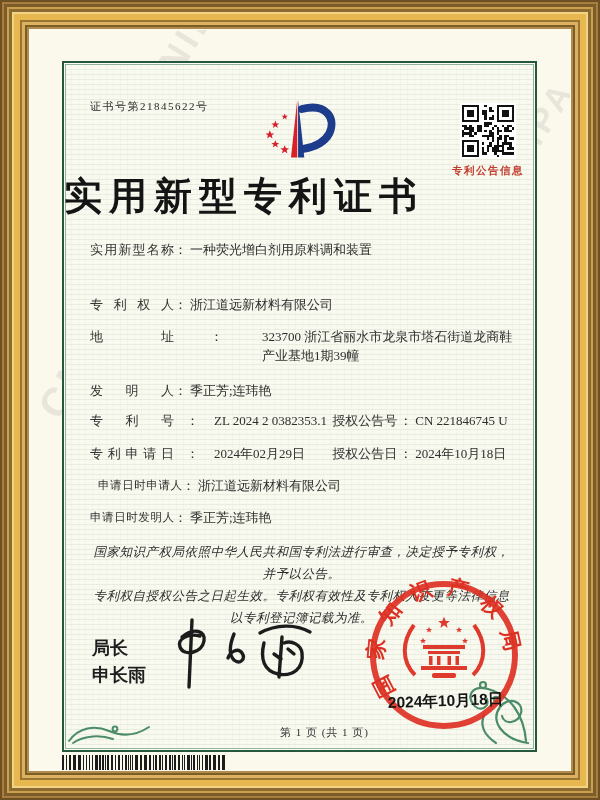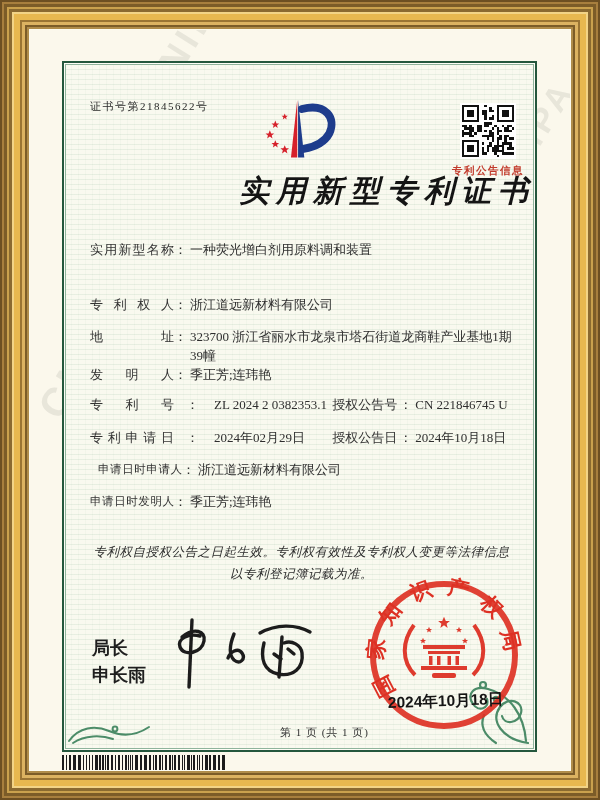--- a/index.html
+++ b/index.html
@@ -49,22 +49,22 @@
       #f9f9ef;
   }
   .cert-no{
     position:absolute;left:26px;top:36px;font-size:11px;color:#2a2a2a;letter-spacing:1.5px;
   }
   .logo{position:absolute;left:198px;top:22px;width:94px;height:88px;}
   .qr-wrap{position:absolute;left:386px;top:40px;width:76px;text-align:center;}
   .qr-wrap svg{display:block;margin:0 auto;background:#fff;padding:2px;}
   .qr-caption{font-size:10.5px;color:#c23b2c;letter-spacing:1.5px;margin-top:5px;font-weight:700;}
   .cert-title{
-    position:absolute;left:0;top:108px;width:100%;text-align:right;
-    font-size:30px;font-weight:700;color:#141414;letter-spacing:7px;font-style:italic;
+    position:absolute;left:0;top:108px;width:100%;text-align:left;
+    font-size:38px;font-weight:700;color:#141414;letter-spacing:7px;
   }
   
   #fields{position:absolute;left:26px;right:20px;top:177px;font-size:13px;color:#2e2e2e;font-family:Liberation Serif, serif;}
   .frow{display:flex;line-height:19px;}
   .lab{flex:0 0 84px;text-align:justify;text-align-last:justify;color:#333;}
   .lab.long{font-size:11.5px;}
   .colon{flex:0 0 16px;}
   .val{flex:1;}
   .cl{flex:0 0 57%;display:flex;gap:12px;}
   .cr{flex:1;display:flex;}
@@ -271,21 +271,21 @@
       <div class="frow" style="margin-bottom: 36px;">
         <span class="lab">实用新型名称</span>
         <span class="colon">：</span>
         <span class="val">一种荧光增白剂用原料调和装置</span>
       </div>
       <div class="frow" style="margin-bottom: 13px;">
         <span class="lab">专利权人</span>
         <span class="colon">：</span>
         <span class="val">浙江道远新材料有限公司</span>
       </div>
-      <div class="frow" style="margin-bottom: 0px;">
+      <div class="frow" style="margin-bottom: 16px; gap: 36px;">
         <span class="lab">地址</span>
         <span class="colon">：</span>
         <span class="val">323700 浙江省丽水市龙泉市塔石街道龙商鞋产业基地1期39幢</span>
       </div>
       <div class="frow" style="margin-bottom: 11px;">
         <span class="lab">发明人</span>
         <span class="colon">：</span>
         <span class="val">季正芳;连玮艳</span>
       </div>
       <div class="frow" style="margin-bottom: 14px;">
@@ -318,20 +318,21 @@
         <span class="val">浙江道远新材料有限公司</span>
       </div>
       <div class="frow" style="margin-bottom: 12px;">
         <span class="lab long">申请日时发明人</span>
         <span class="colon">：</span>
         <span class="val">季正芳;连玮艳</span>
       </div>
     </div>
 
   <div id="legal">
+      <div>国家知识产权局依照中华人民共和国专利法进行审查，决定授予专利权，并予以公告。</div>
       <div>专利权自授权公告之日起生效。专利权有效性及专利权人变更等法律信息以专利登记簿记载为准。</div>
     </div>
 
   <div class="director">
     <div>局长</div>
     <div>申长雨</div>
   </div>
 
   <svg class="signature" viewBox="0 0 176 92" aria-hidden="true">
     <g fill="none" stroke="#1c1c1c" stroke-width="3.4" stroke-linecap="round" stroke-linejoin="round">

